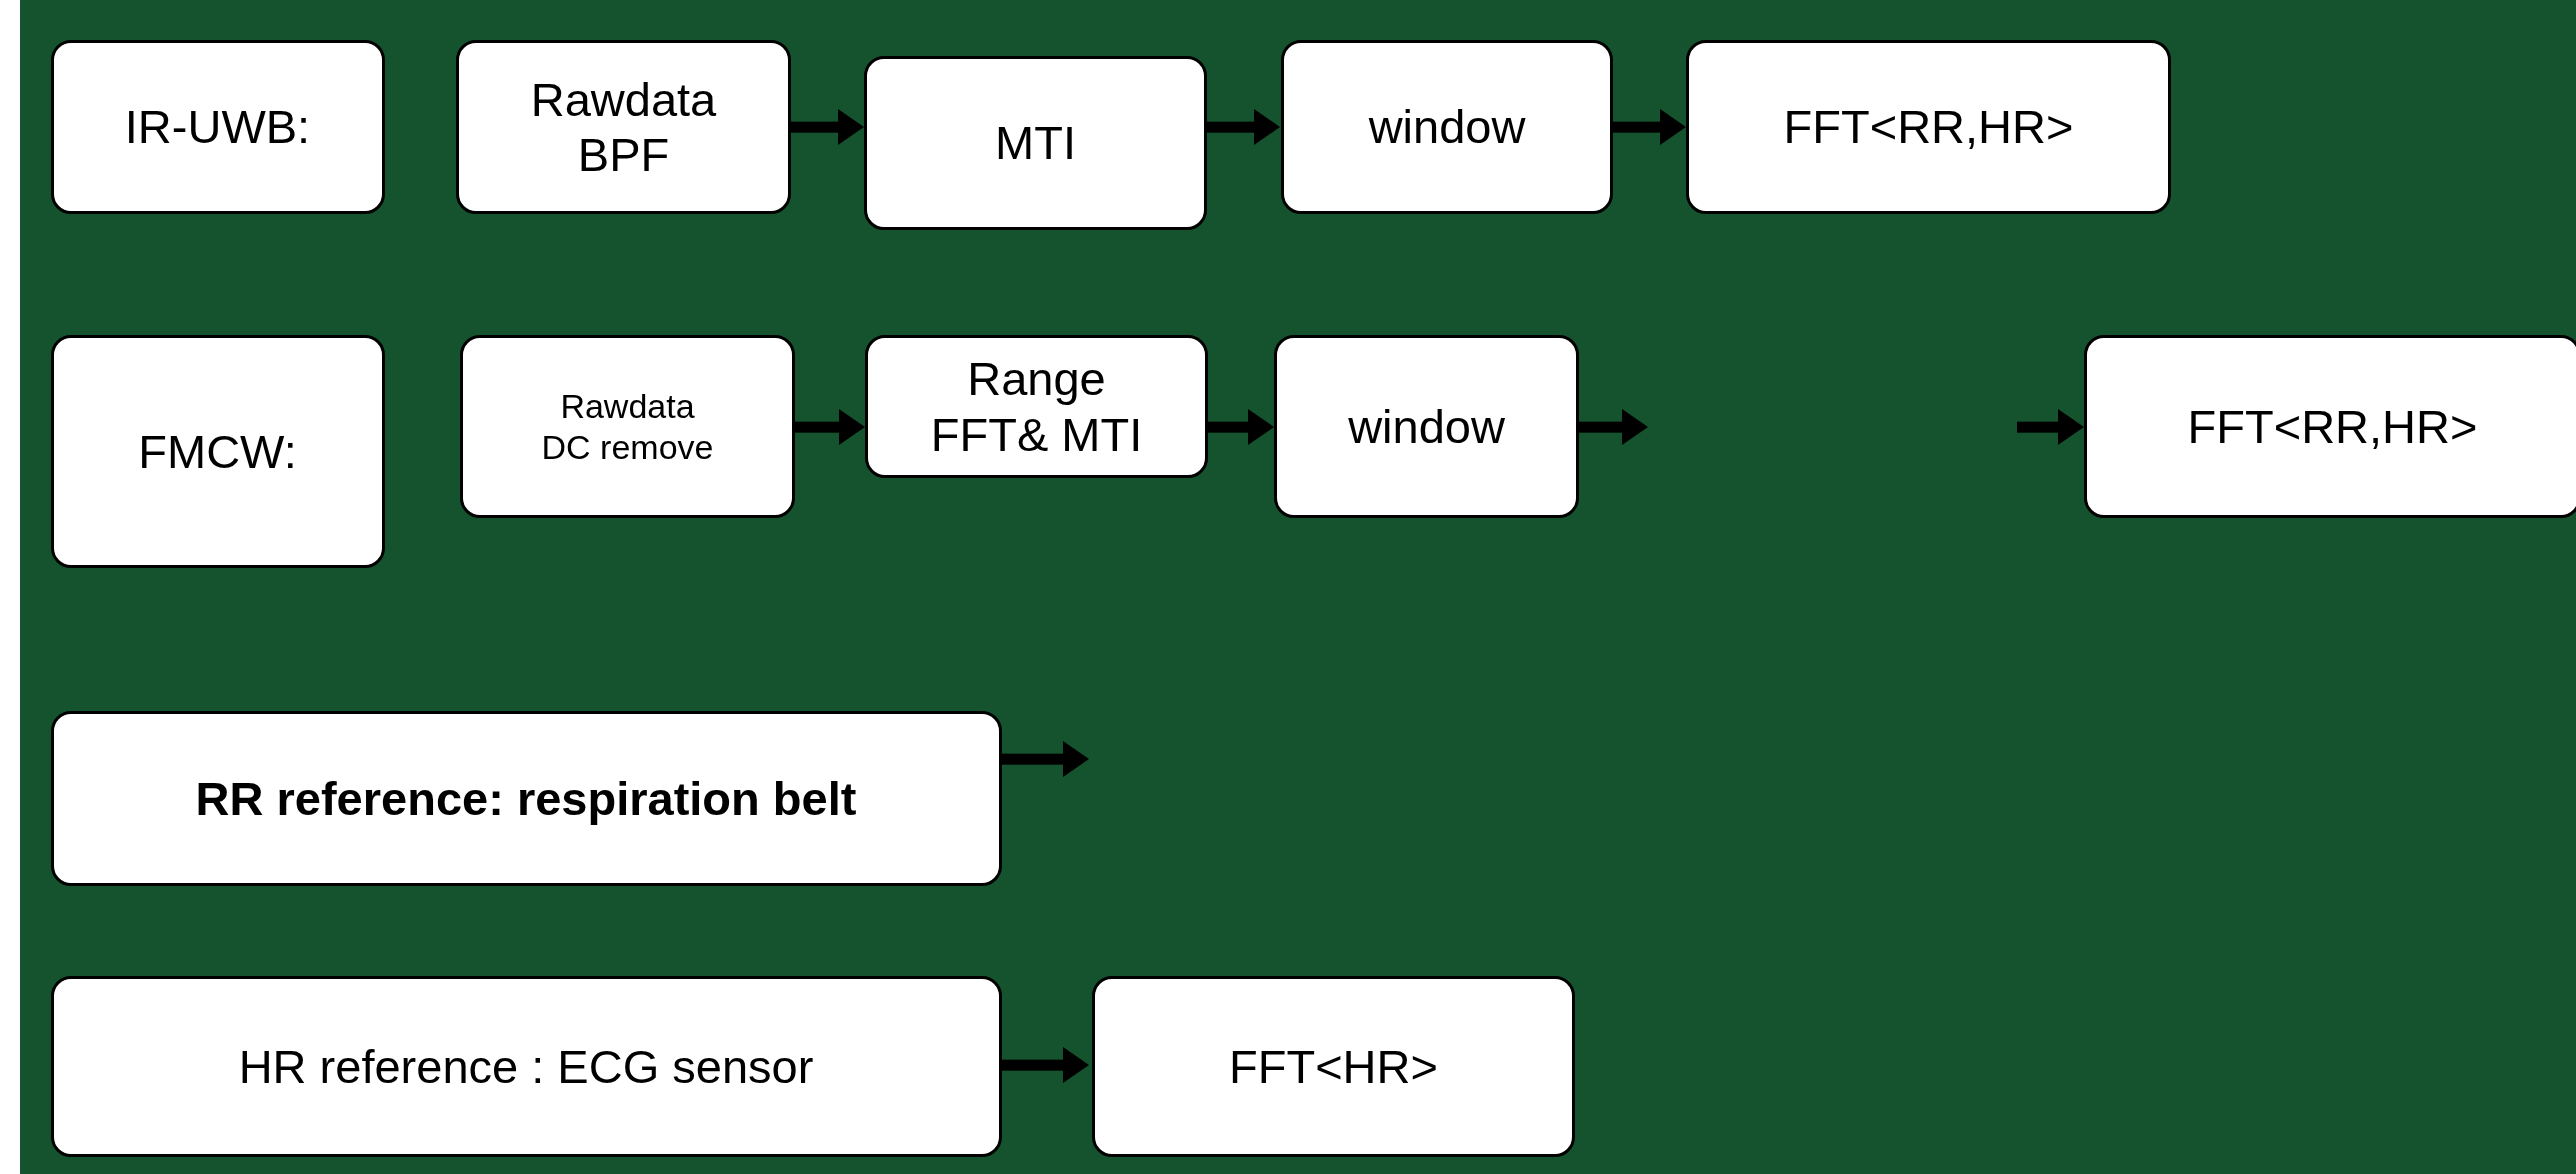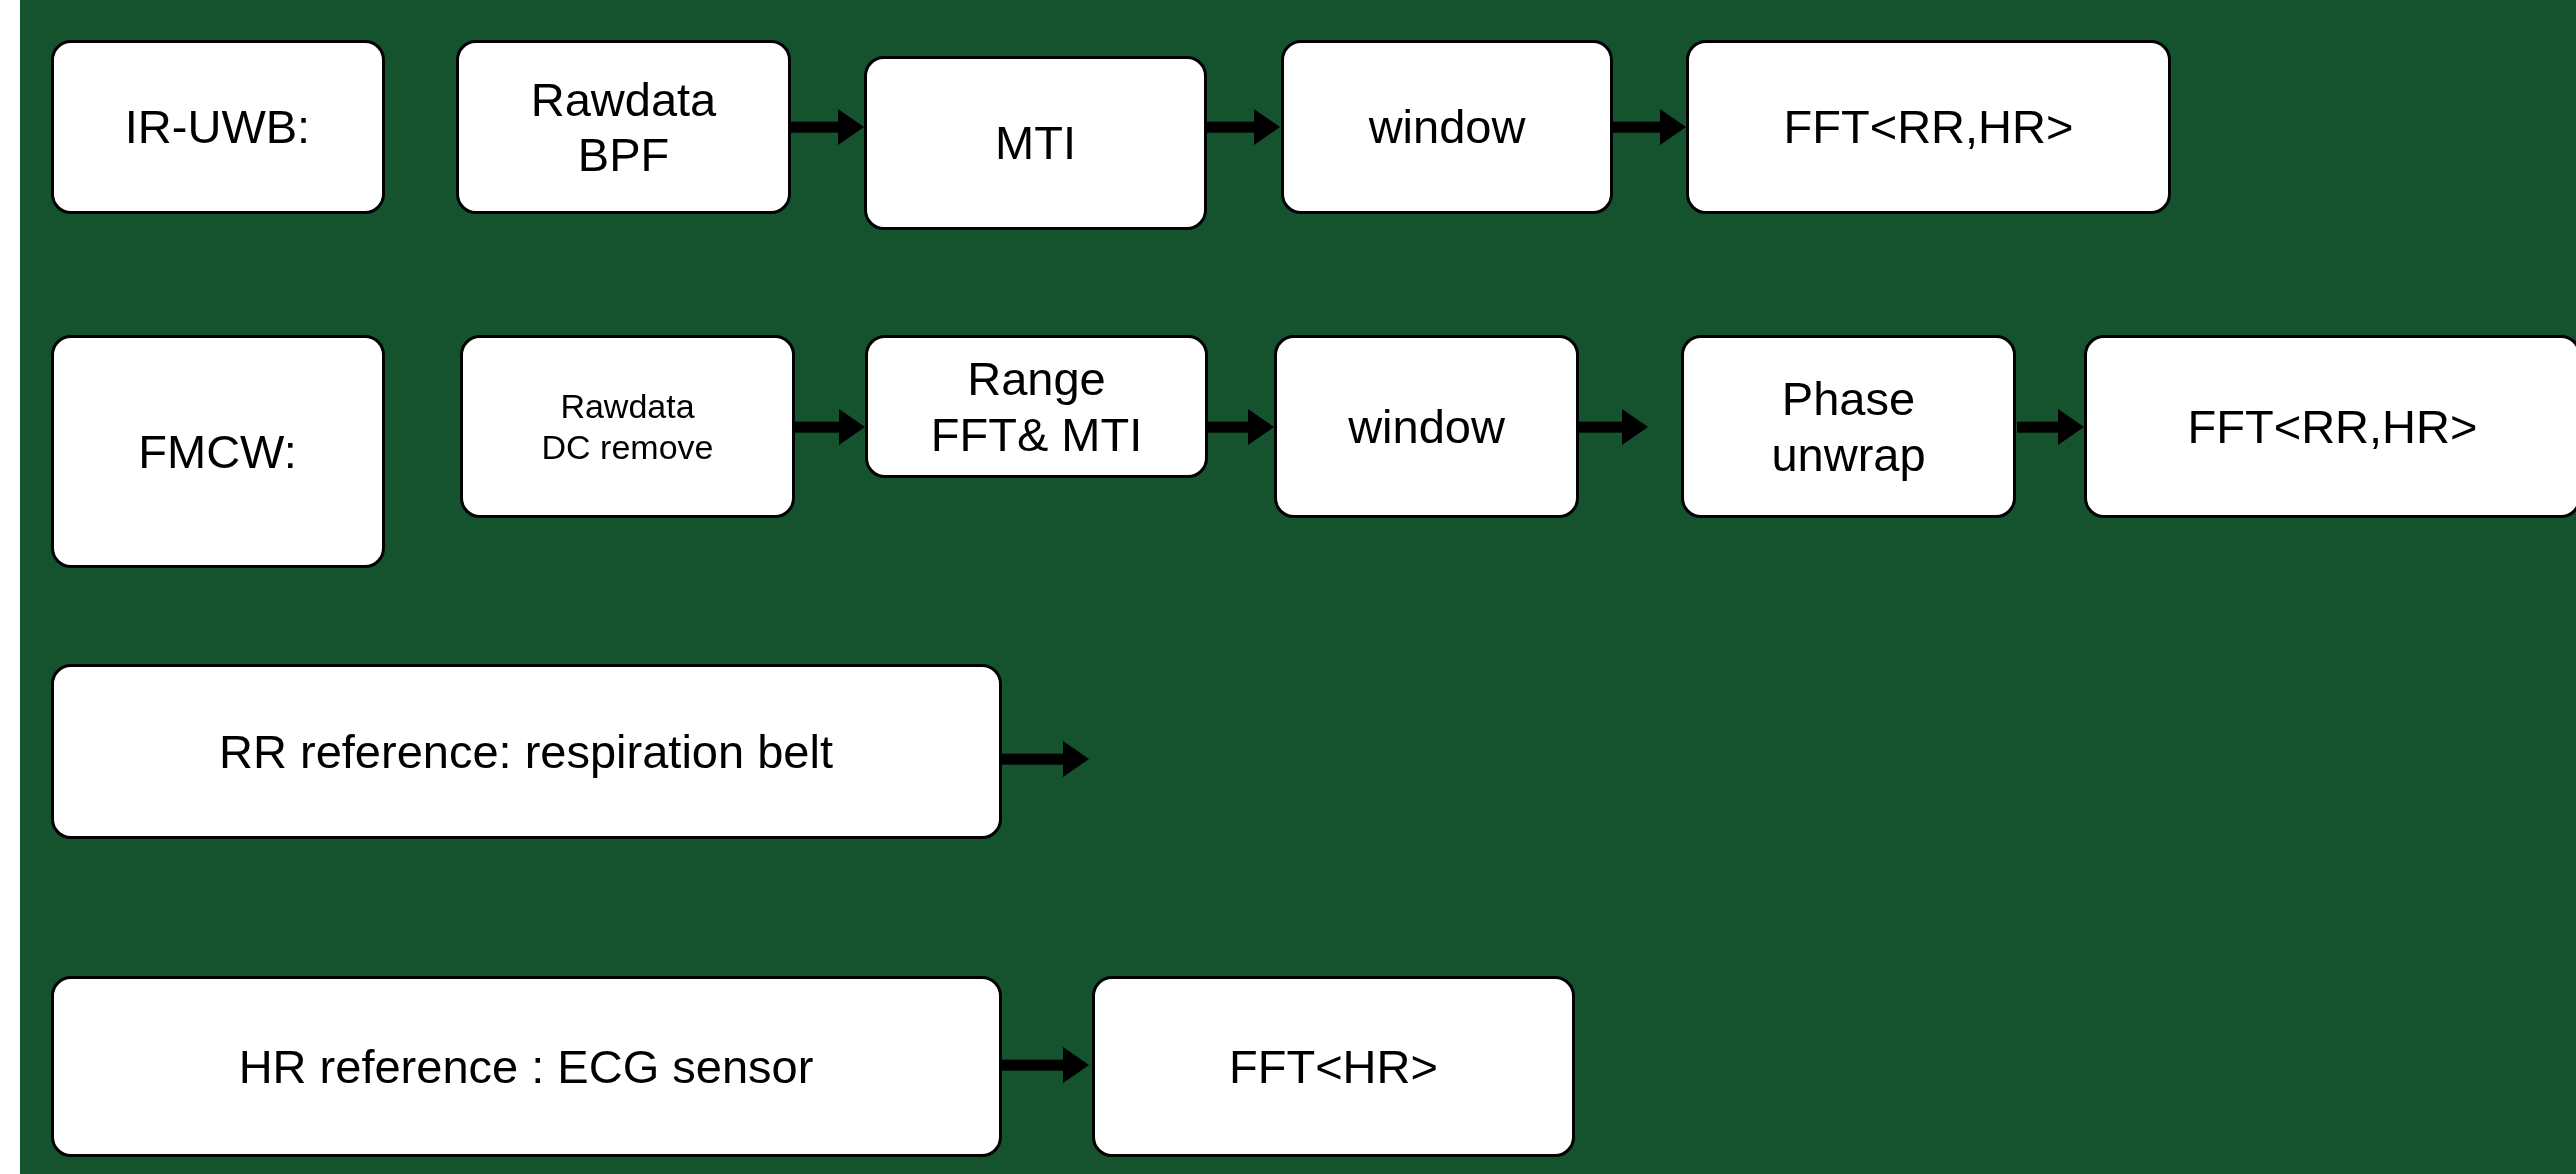--- a/index.html
+++ b/index.html
@@ -108,31 +108,29 @@
     <span class="head" style="left:40px;"></span>
   </div>
 
   <div class="node" style="left:1254px; top:335px; width:305px; height:183px;">window</div>
 
   <div class="arrow" style="left:1559px; top:427px; width:69px;">
     <span class="shaft" style="width:49px;"></span>
     <span class="head" style="left:43px;"></span>
   </div>
 
-  <div class="node" style="left:1661px; top:335px; width:335px; height:183px;">Phase
-unwrap</div>
 
   <div class="arrow" style="left:1997px; top:427px; width:67px;">
     <span class="shaft" style="width:47px;"></span>
     <span class="head" style="left:41px;"></span>
   </div>
 
   <div class="node" style="left:2064px; top:335px; width:497px; height:183px;">FFT&lt;RR,HR&gt;</div>
 
-  <div class="node" style="left:30.5px; top:664px; width:951px; height:175px;">RR reference: respiration belt</div>
+  <div class="node" style="left:30.5px; top:711px; width:951px; height:175px;font-weight:bold;">RR reference: respiration belt</div>
 
   <div class="arrow" style="left:982px; top:759px; width:90px;">
     <span class="shaft" style="width:67px;"></span>
     <span class="head" style="left:61px;"></span>
   </div>
 
 
   <div class="node" style="left:30.5px; top:976px; width:951px; height:181px;">HR reference : ECG sensor</div>
 
   <div class="arrow" style="left:982px; top:1065px; width:90px;">

